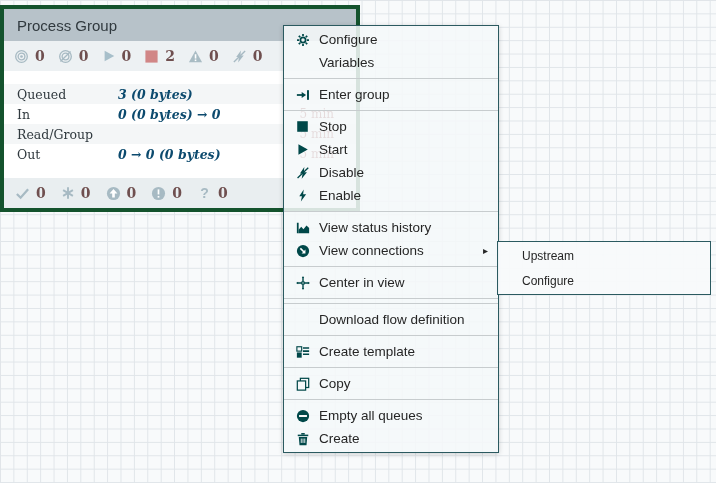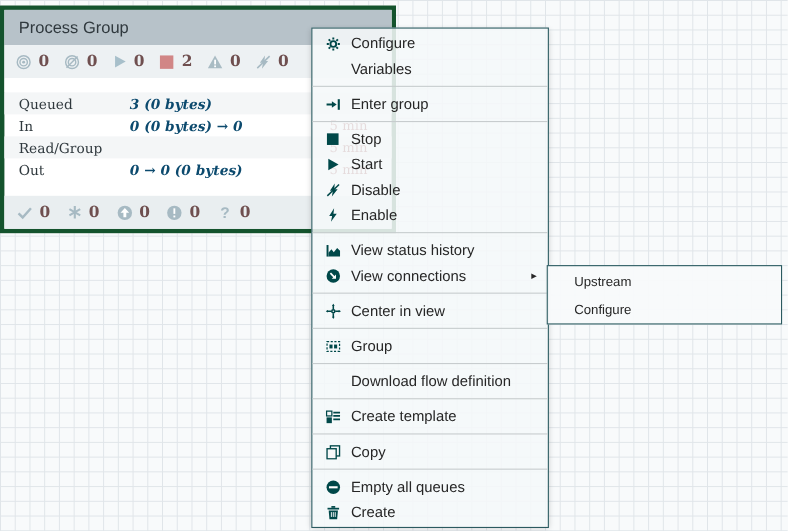--- a/index.html
+++ b/index.html
@@ -323,30 +323,20 @@
           <polygon points="8,16 6.7,13.6 9.3,13.6" fill="#004849"></polygon>
           <polygon points="0,8 2.4,6.7 2.4,9.3" fill="#004849"></polygon>
           <polygon points="16,8 13.6,6.7 13.6,9.3" fill="#004849"></polygon>
         </svg>
     </span>
     <span>Center in view</span>
   </div>
 
   <div class="ctx-sep"></div>
 
-  <div class="ctx-item">
-    <span class="ctx-icon icon">
-      <svg width="14" height="14" viewBox="0 0 16 16">
-          <rect x="1.5" y="3" width="13" height="10" fill="none" stroke="#004849" stroke-width="1.3" stroke-dasharray="2.2,1.6"></rect>
-          <rect x="4" y="6" width="3.2" height="4" fill="#004849"></rect>
-          <rect x="8.8" y="6" width="3.2" height="4" fill="#004849"></rect>
-        </svg>
-    </span>
-    <span>Group</span>
-  </div>
 
   <div class="ctx-sep"></div>
 
   <div class="ctx-item">
     <span class="ctx-icon"></span>
     <span>Download flow definition</span>
   </div>
 
   <div class="ctx-sep"></div>
 

